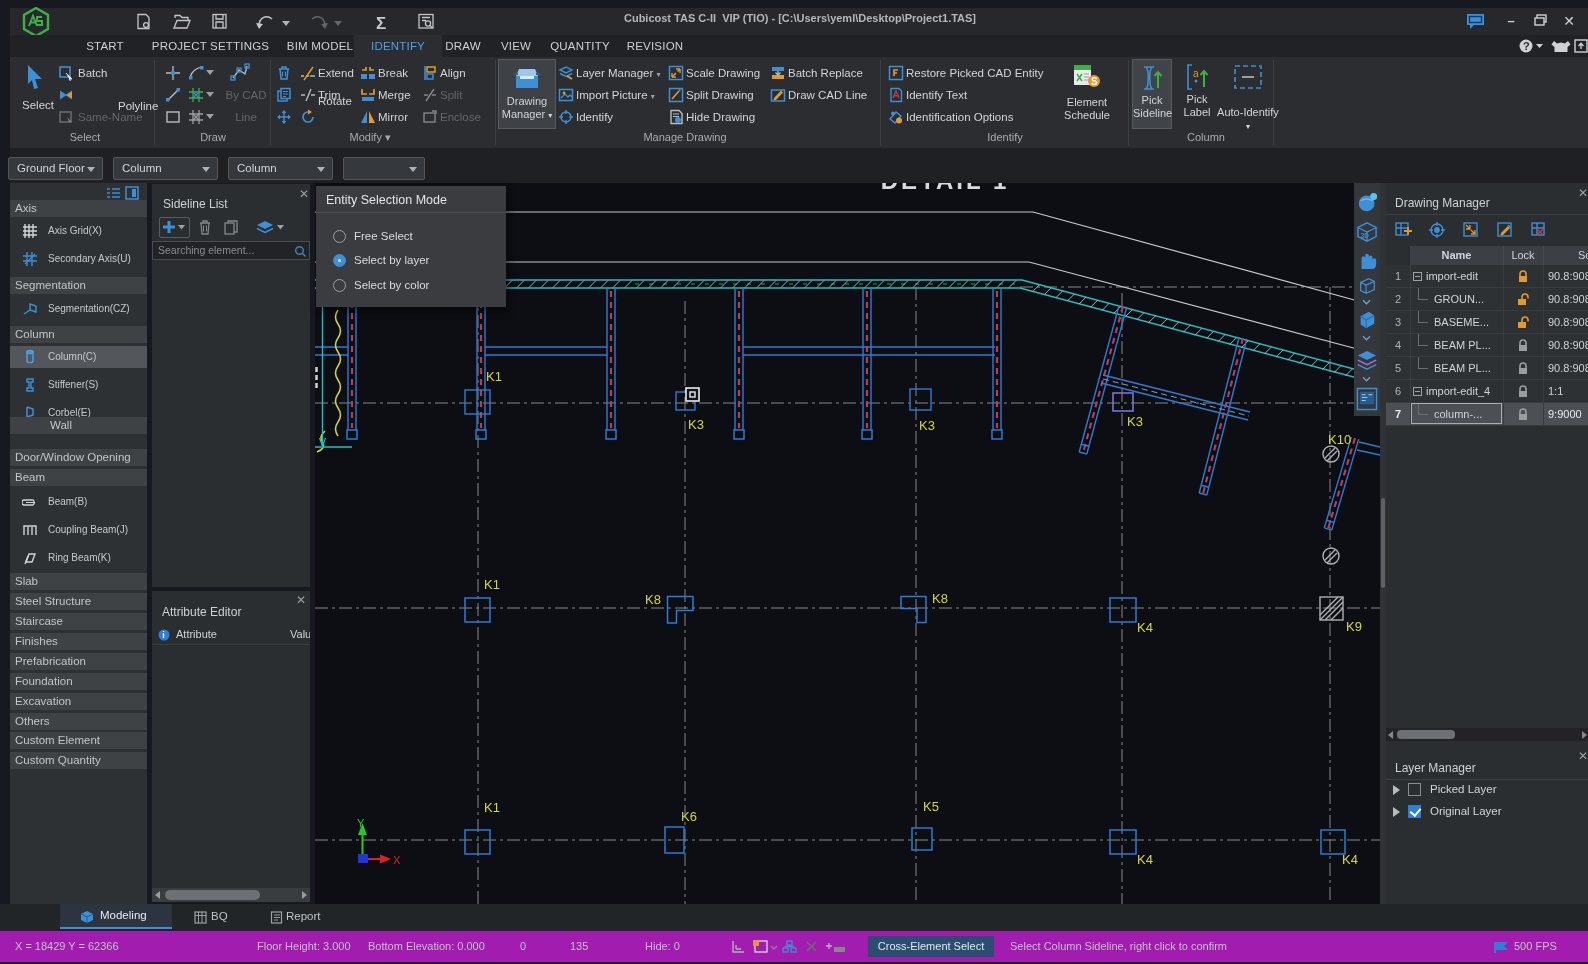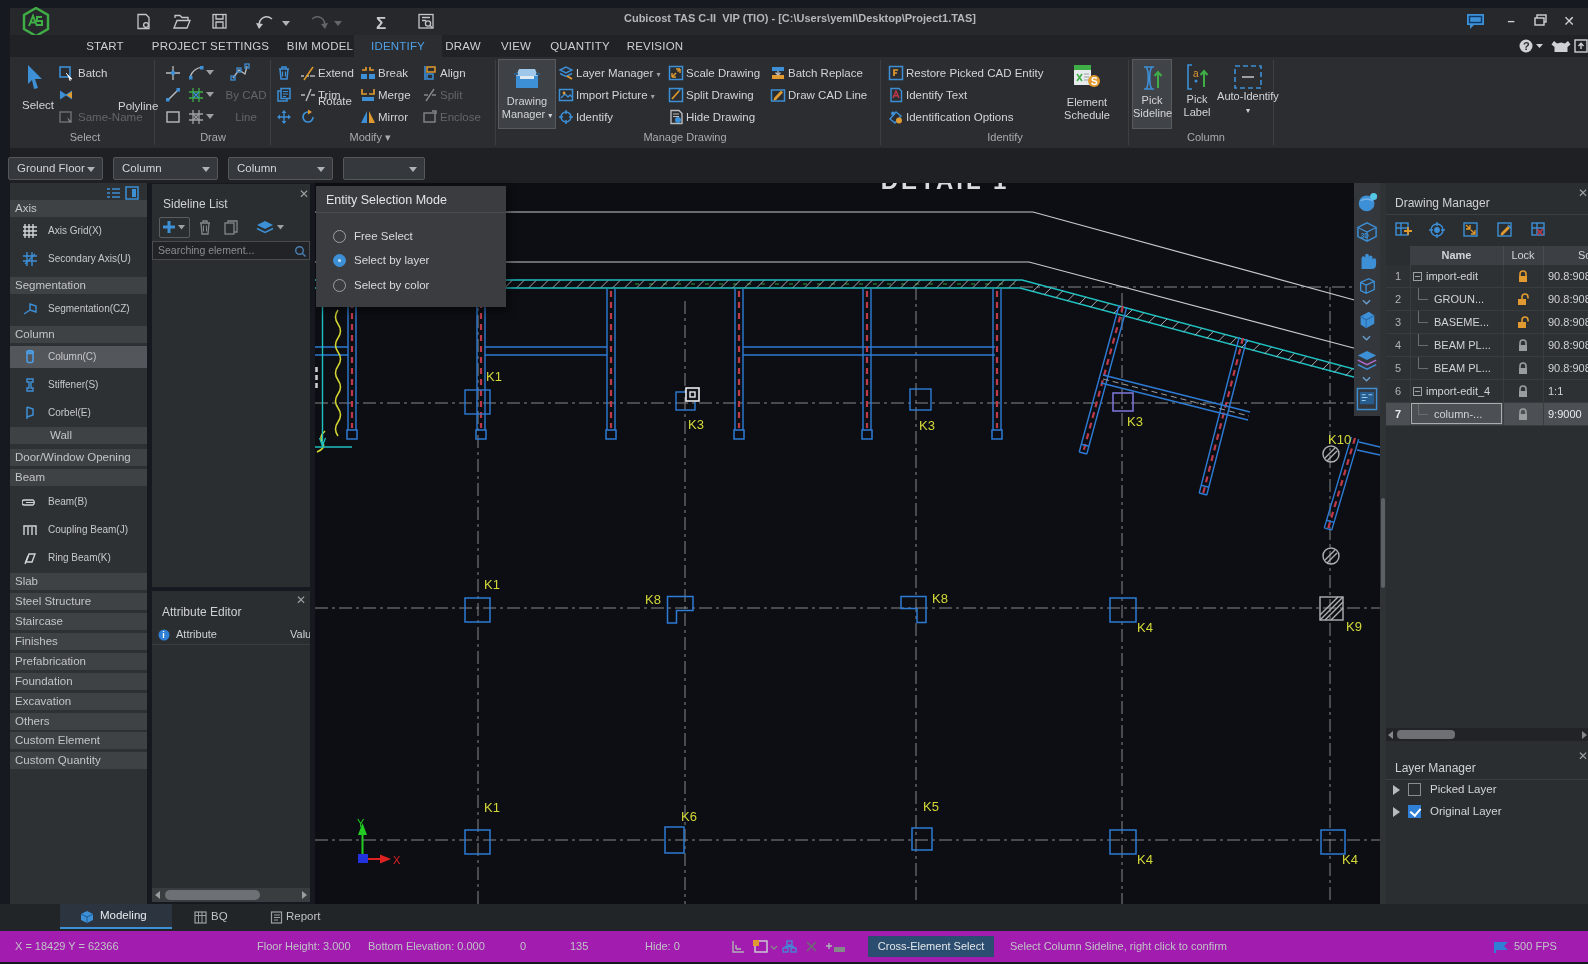--- a/index.html
+++ b/index.html
@@ -365,21 +365,21 @@
           <circle cx="12" cy="18" r="1.5" fill="#3d8fd6"></circle>
           <path d="M20 24 V8 m-3.5 4 l3.5 -4 l3.5 4" stroke="#3fae46" stroke-width="2" fill="none"></path>
         </svg>
     <div style="margin-top:2px;">Pick<br>Label</div>
   </div>
   <div class="bigbtn" style="left:1202px;width:72px;">
     <svg style="margin:5px auto 0;display:block;" width="34" height="26" viewBox="0 0 34 26">
           <rect x="4" y="2" width="26" height="22" fill="none" stroke="#3d8fd6" stroke-width="1.6" stroke-dasharray="5 3"></rect>
           <path d="M11 13 h12" stroke="#b9bcbf" stroke-width="1.6"></path>
         </svg>
-    <div style="margin-top:0;">Auto-Identify<br><span style="font-size:8px;">▾</span></div>
+    <div style="margin-top:16px;">Auto-Identify<br><span style="font-size:8px;">▾</span></div>
   </div>
 </div>
 <div id="ddrow">
   <div class="dd" style="left:-2px;width:95px;">Ground Floor<span class="car"></span></div>
   <div class="dd" style="left:103px;width:105px;">Column<span class="car"></span></div>
   <div class="dd" style="left:218px;width:105px;">Column<span class="car"></span></div>
   <div class="dd" style="left:333px;width:82px;">
         <span class="car"></span>
       </div>
 </div>
@@ -423,21 +423,21 @@
           <path d="M5 2 h6 v3 h-2 v6 h2 v3 h-6 v-3 h2 v-6 h-2 z" fill="none" stroke="#3d8fd6" stroke-width="1.4"></path>
         </svg>
         <span class="tx">Stiffener(S)</span>
       </div>
   <div class="lpi" style="top:219px;">
         <svg class="ic" viewBox="0 0 16 16">
           <path d="M5 2 v12 M5 2 l6 2 v6 l-6 2" fill="none" stroke="#3d8fd6" stroke-width="1.5"></path>
         </svg>
         <span class="tx">Corbel(E)</span>
       </div>
-  <div class="lph" style="top:244px;padding-left:40px;">Wall</div>
+  <div class="lph" style="top:234px;padding-left:40px;">Wall</div>
   <div class="lph" style="top:266px;">Door/Window Opening</div>
   <div class="lph" style="top:286px;">Beam</div>
   <div class="lpi" style="top:308px;">
         <svg class="ic" viewBox="0 0 16 16">
           <path d="M2 6 h9 a3 3 0 0 1 0 5 h-9 a2 2.5 0 0 1 0 -5" fill="none" stroke="#d2d5d8" stroke-width="1.3"></path>
           <path d="M4 8.5 h8" stroke="#d2d5d8" stroke-width="1"></path>
         </svg>
         <span class="tx">Beam(B)</span>
       </div>
   <div class="lpi" style="top:336px;">

